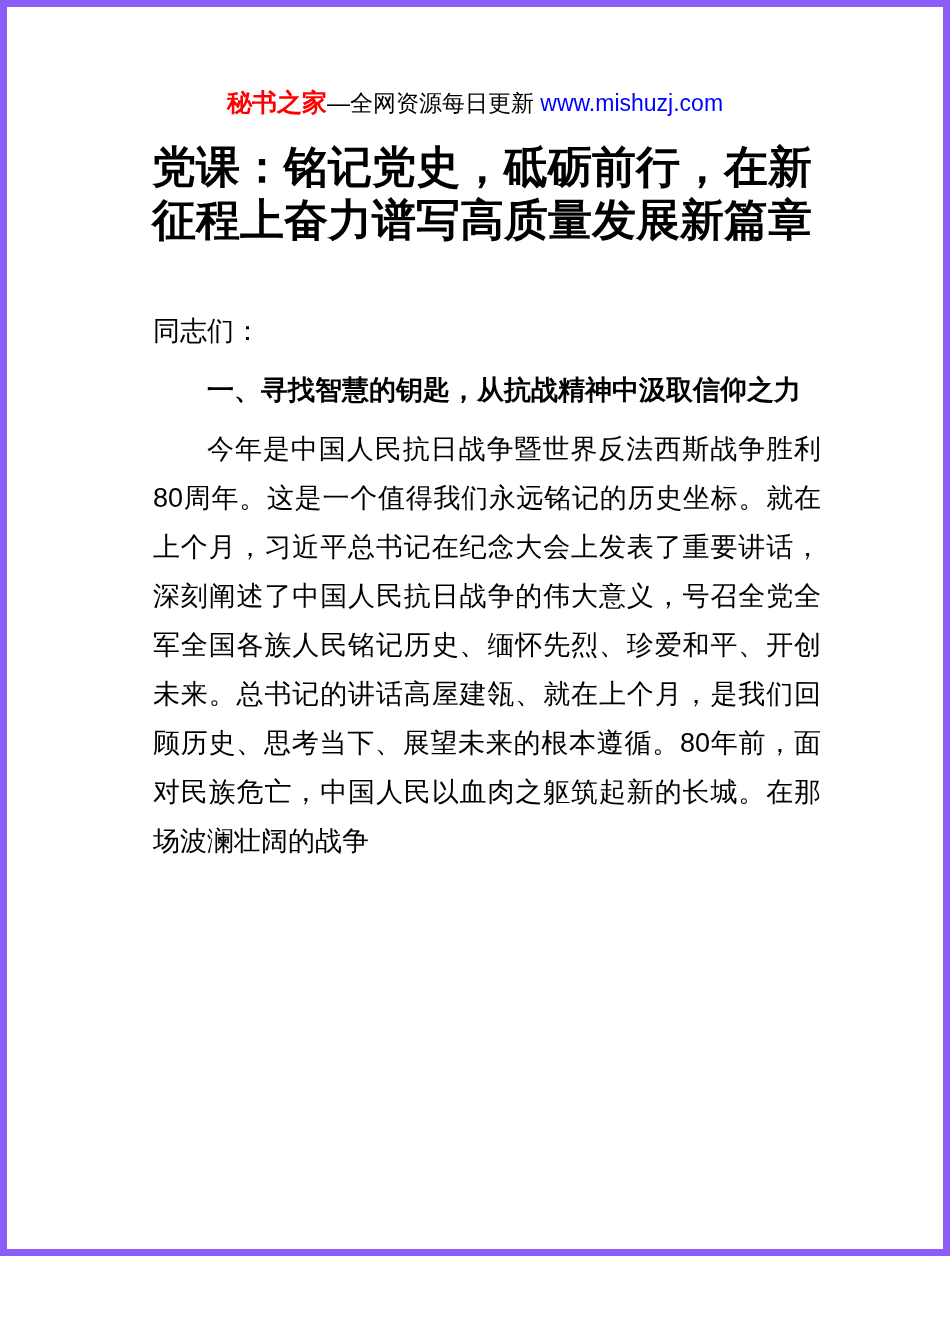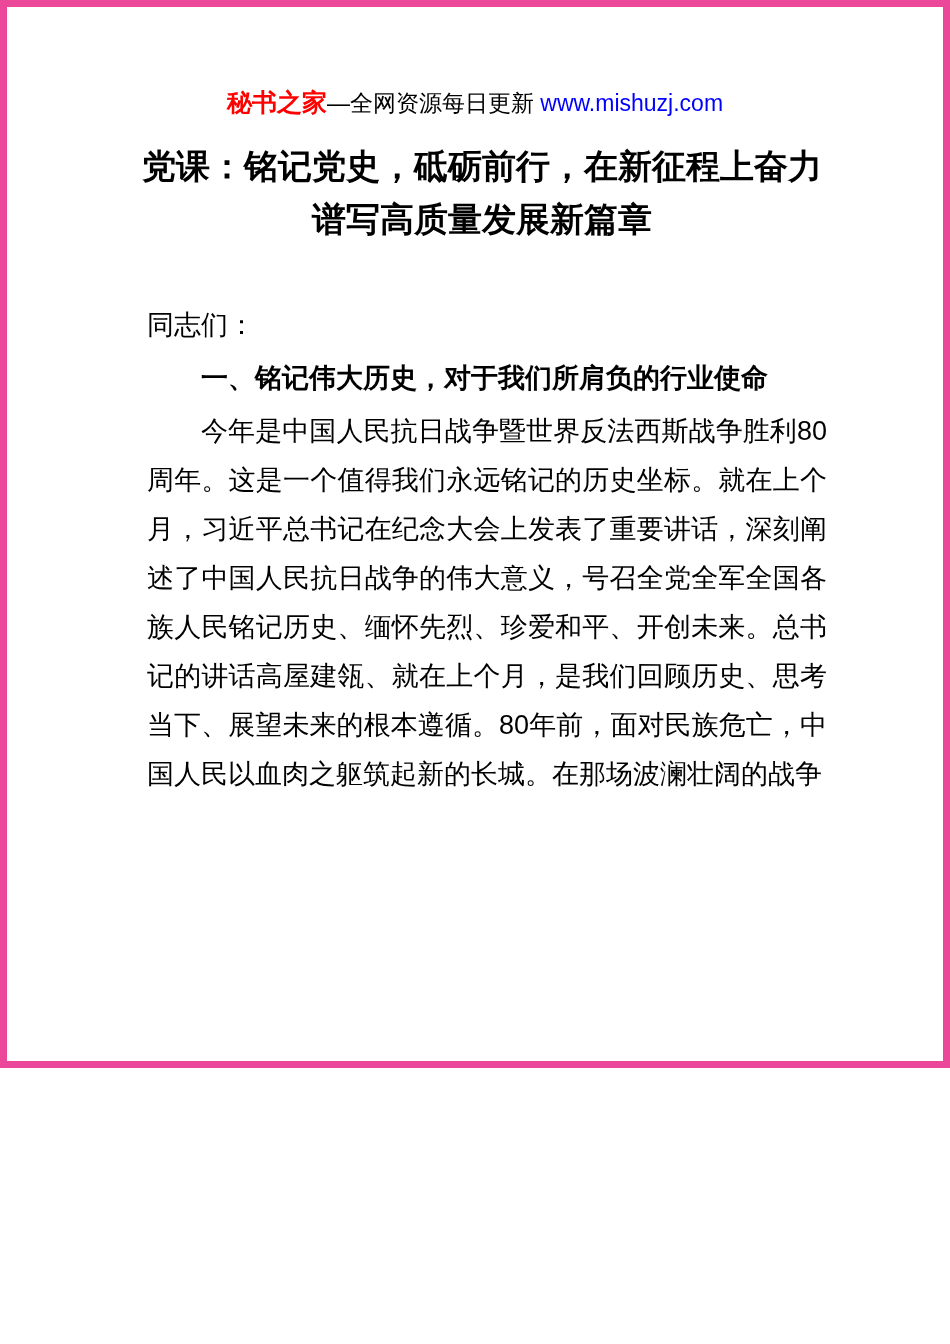--- a/index.html
+++ b/index.html
@@ -1,22 +1,22 @@
 <!DOCTYPE html>
 <html><head>
 <meta charset="utf-8">
 <style>
   html, body { margin: 0; padding: 0; background: #ffffff; }
   .page {
     position: relative;
     width: 950px;
-    height: 1068px;
+    height: 1256px;
     box-sizing: border-box;
     background: #ffffff;
-    border: 7px solid #ec4899;
+    border: 7px solid #8b5cf6;
     overflow: hidden;
     font-family: "Liberation Sans", sans-serif;
     color: #000000;
   }
   .doc-header {
     position: absolute;
     top: 80px;
     left: 0;
     width: 100%;
     text-align: center;
@@ -34,52 +34,52 @@
   }
   .site-url {
     color: #0000ff;
   }
   .doc-title {
     position: absolute;
     top: 133px;
     left: 125px;
     width: 700px;
     text-align: center;
-    font-size: 34px;
+    font-size: 44px;
     font-weight: bold;
     line-height: 53px;
     color: #000000;
   }
   .doc-body {
     position: absolute;
     top: 290px;
     left: 136px;
     width: 688px;
     font-size: 27px;
     line-height: 49px;
     text-align: justify;
     color: #000000;
   }
   .doc-body p {
-    margin: 4px;
+    margin: 10px;
     padding: 0;
   }
   .doc-body p.indent { text-indent: 2em; }
   .doc-body p.heading { font-weight: bold; }
 </style>
 </head>
 <body>
 
 <div class="page">
 
   <div class="doc-header">
     <span class="brand">秘书之家</span><span class="tagline">—全网资源每日更新 </span><span class="site-url">www.mishuzj.com</span>
   </div>
 
   <div class="doc-title">党课：铭记党史，砥砺前行，在新征程上奋力谱写高质量发展新篇章</div>
 
   <div class="doc-body">
     <p>同志们：</p>
-    <p class="indent heading">一、铭记伟大历史，对于我们所肩负的行业使命</p>
+    <p class="indent heading">一、寻找智慧的钥匙，从抗战精神中汲取信仰之力</p>
     <p class="indent">今年是中国人民抗日战争暨世界反法西斯战争胜利80周年。这是一个值得我们永远铭记的历史坐标。就在上个月，习近平总书记在纪念大会上发表了重要讲话，深刻阐述了中国人民抗日战争的伟大意义，号召全党全军全国各族人民铭记历史、缅怀先烈、珍爱和平、开创未来。总书记的讲话高屋建瓴、就在上个月，是我们回顾历史、思考当下、展望未来的根本遵循。80年前，面对民族危亡，中国人民以血肉之躯筑起新的长城。在那场波澜壮阔的战争</p>
   </div>
 
 </div>
 
 </body></html>

